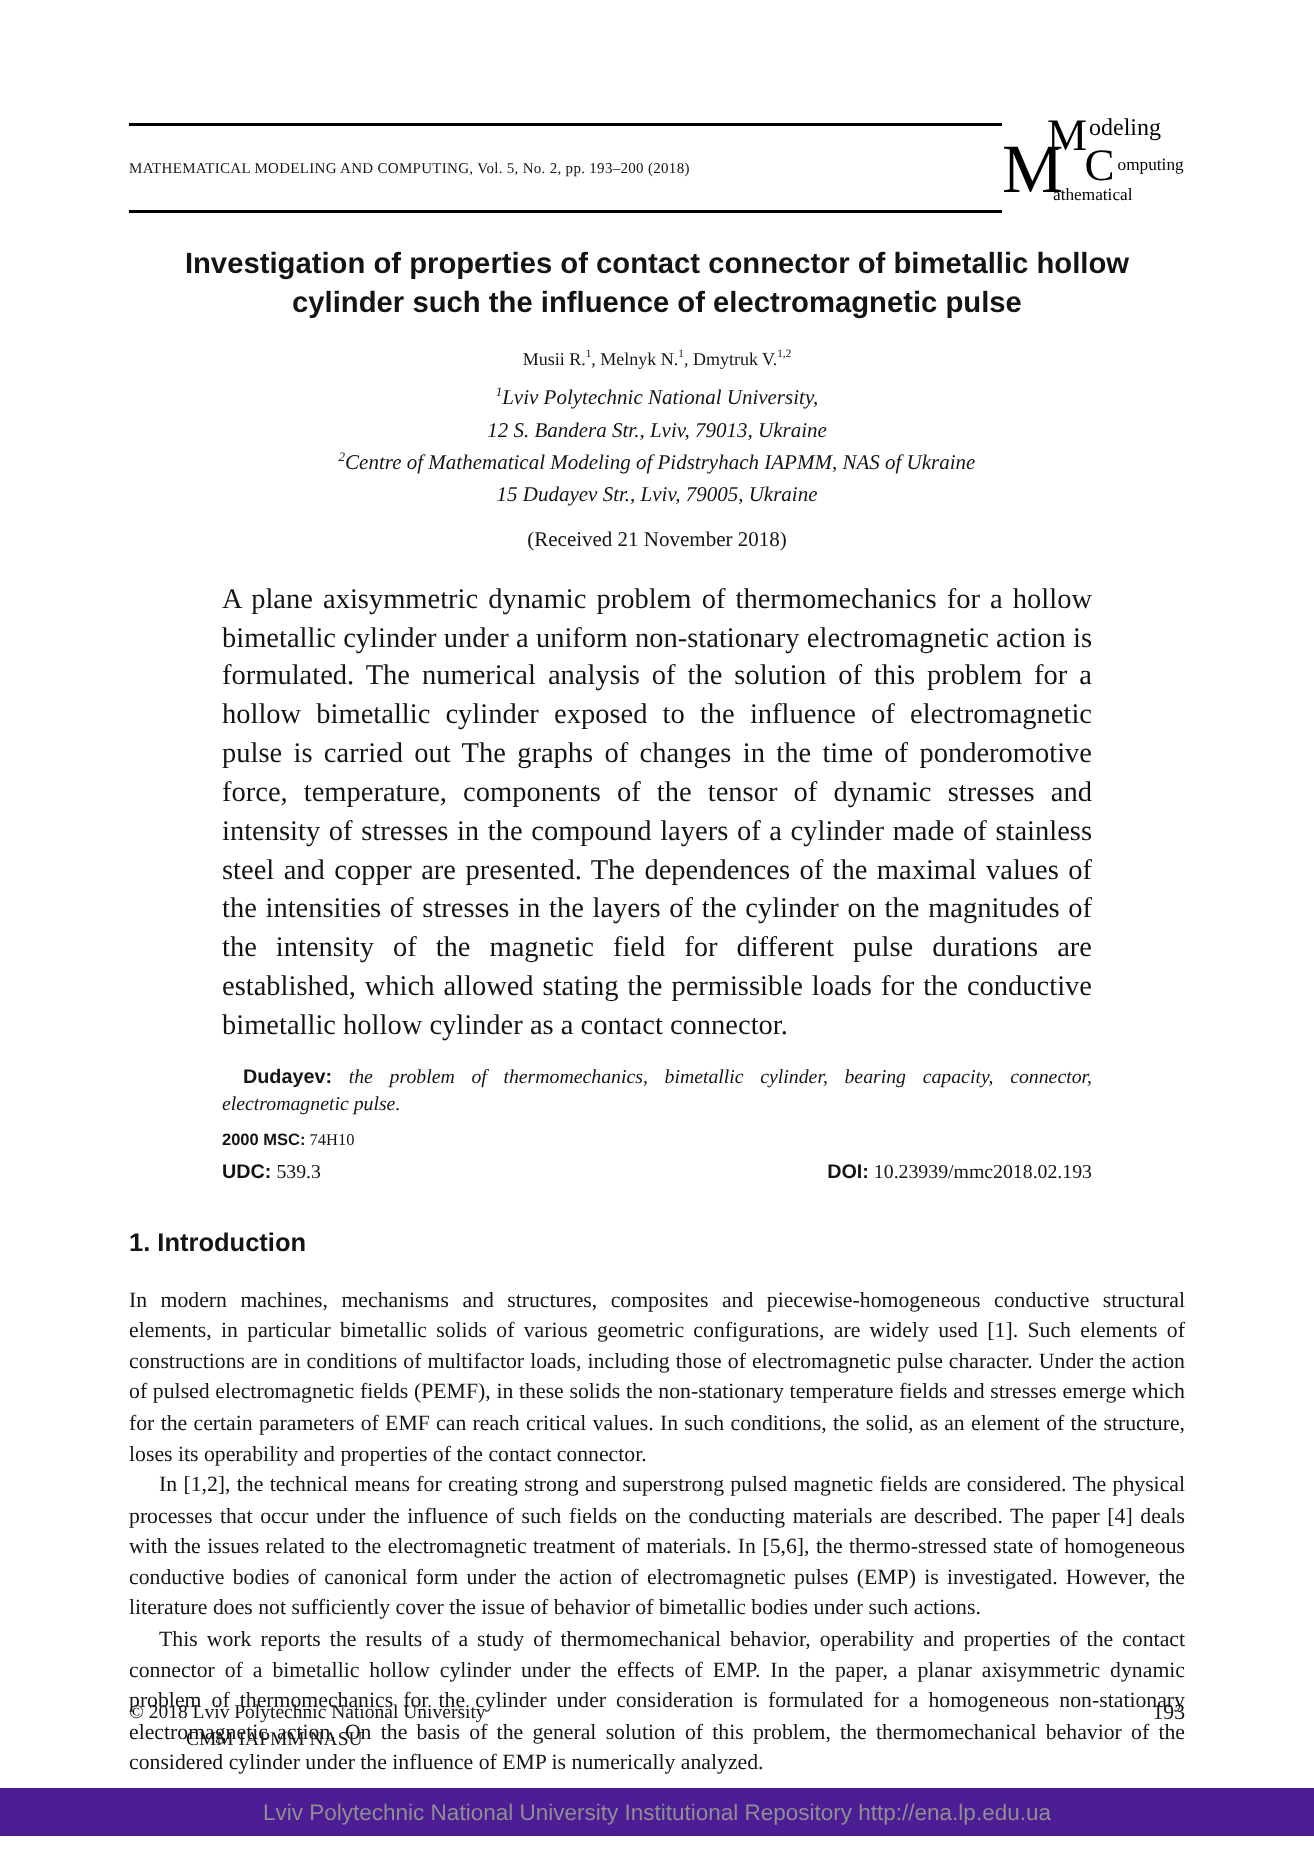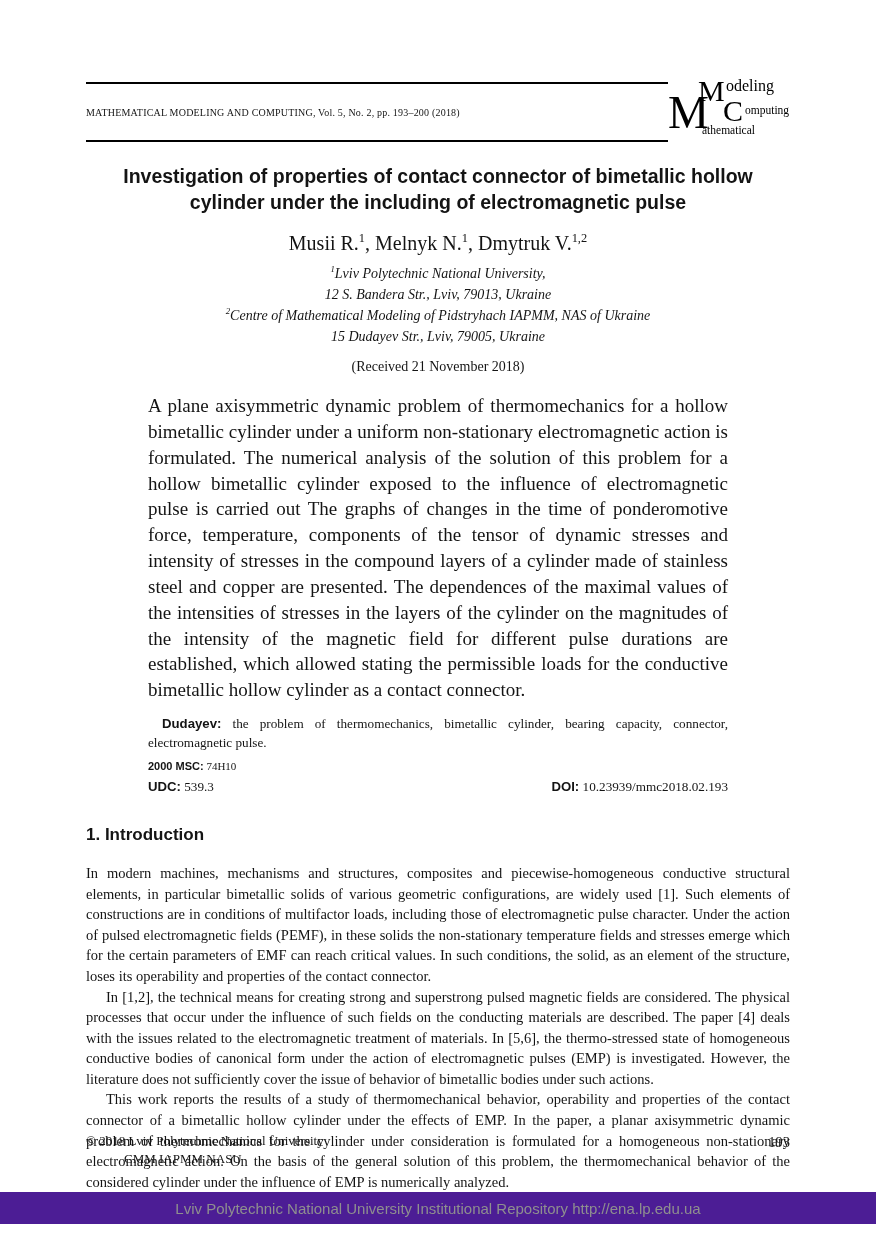--- a/index.html
+++ b/index.html
@@ -55,21 +55,21 @@
     max-width: 700px;
     text-align: center;
     font-family: "Liberation Sans", sans-serif;
     font-weight: bold;
     font-size: 19.5px;
     line-height: 1.32;
   }
   .authors {
     margin-top: 16px;
     text-align: center;
-    font-size: 20px;
+    font-size: 12px;
   }
   sup { font-size: 0.62em; }
   .affiliations {
     margin-top: 8px;
     text-align: center;
     font-style: italic;
     font-size: 14px;
     line-height: 1.5;
   }
   .received {
@@ -92,21 +92,21 @@
     font-size: 13.2px;
     line-height: 1.4;
     text-indent: 14px;
     text-align: justify;
   }
   .label-sans {
     font-family: "Liberation Sans", sans-serif;
     font-weight: bold;
     font-style: normal;
   }
-  .keywords .kw-text { }
+  .keywords .kw-text { font-style: italic; }
   .msc {
     width: 580px;
     margin: 8px auto 0;
     font-size: 11px;
   }
   .udcdoi {
     width: 580px;
     margin: 7px auto 0;
     display: flex;
     justify-content: space-between;
@@ -171,21 +171,21 @@
       <div class="logo">
         <span class="m-big">M</span>
         <span class="m-mid">M</span>
         <span class="w-odeling">odeling</span>
         <span class="c-mid">C</span>
         <span class="w-omputing">omputing</span>
         <span class="w-athematical">athematical</span>
       </div>
     </div>
 
-    <h1 class="title">Investigation of properties of contact connector of bimetallic hollow cylinder under the including of electromagnetic pulse</h1>
+    <h1 class="title">Investigation of properties of contact connector of bimetallic hollow cylinder such the influence of electromagnetic pulse</h1>
 
     <div class="authors">
       <span><span>Musii R.</span><sup>1</sup><span>, </span></span><span><span>Melnyk N.</span><sup>1</sup><span>, </span></span><span><span>Dmytruk V.</span><sup>1,2</sup><span></span></span>
     </div>
 
     <div class="affiliations">
       <div><sup>1</sup><span>Lviv Polytechnic National University,</span></div>
       <div><span>12 S. Bandera Str., Lviv, 79013, Ukraine</span></div>
       <div><sup>2</sup><span>Centre of Mathematical Modeling of Pidstryhach IAPMM, NAS of Ukraine</span></div>
       <div><span>15 Dudayev Str., Lviv, 79005, Ukraine</span></div>

